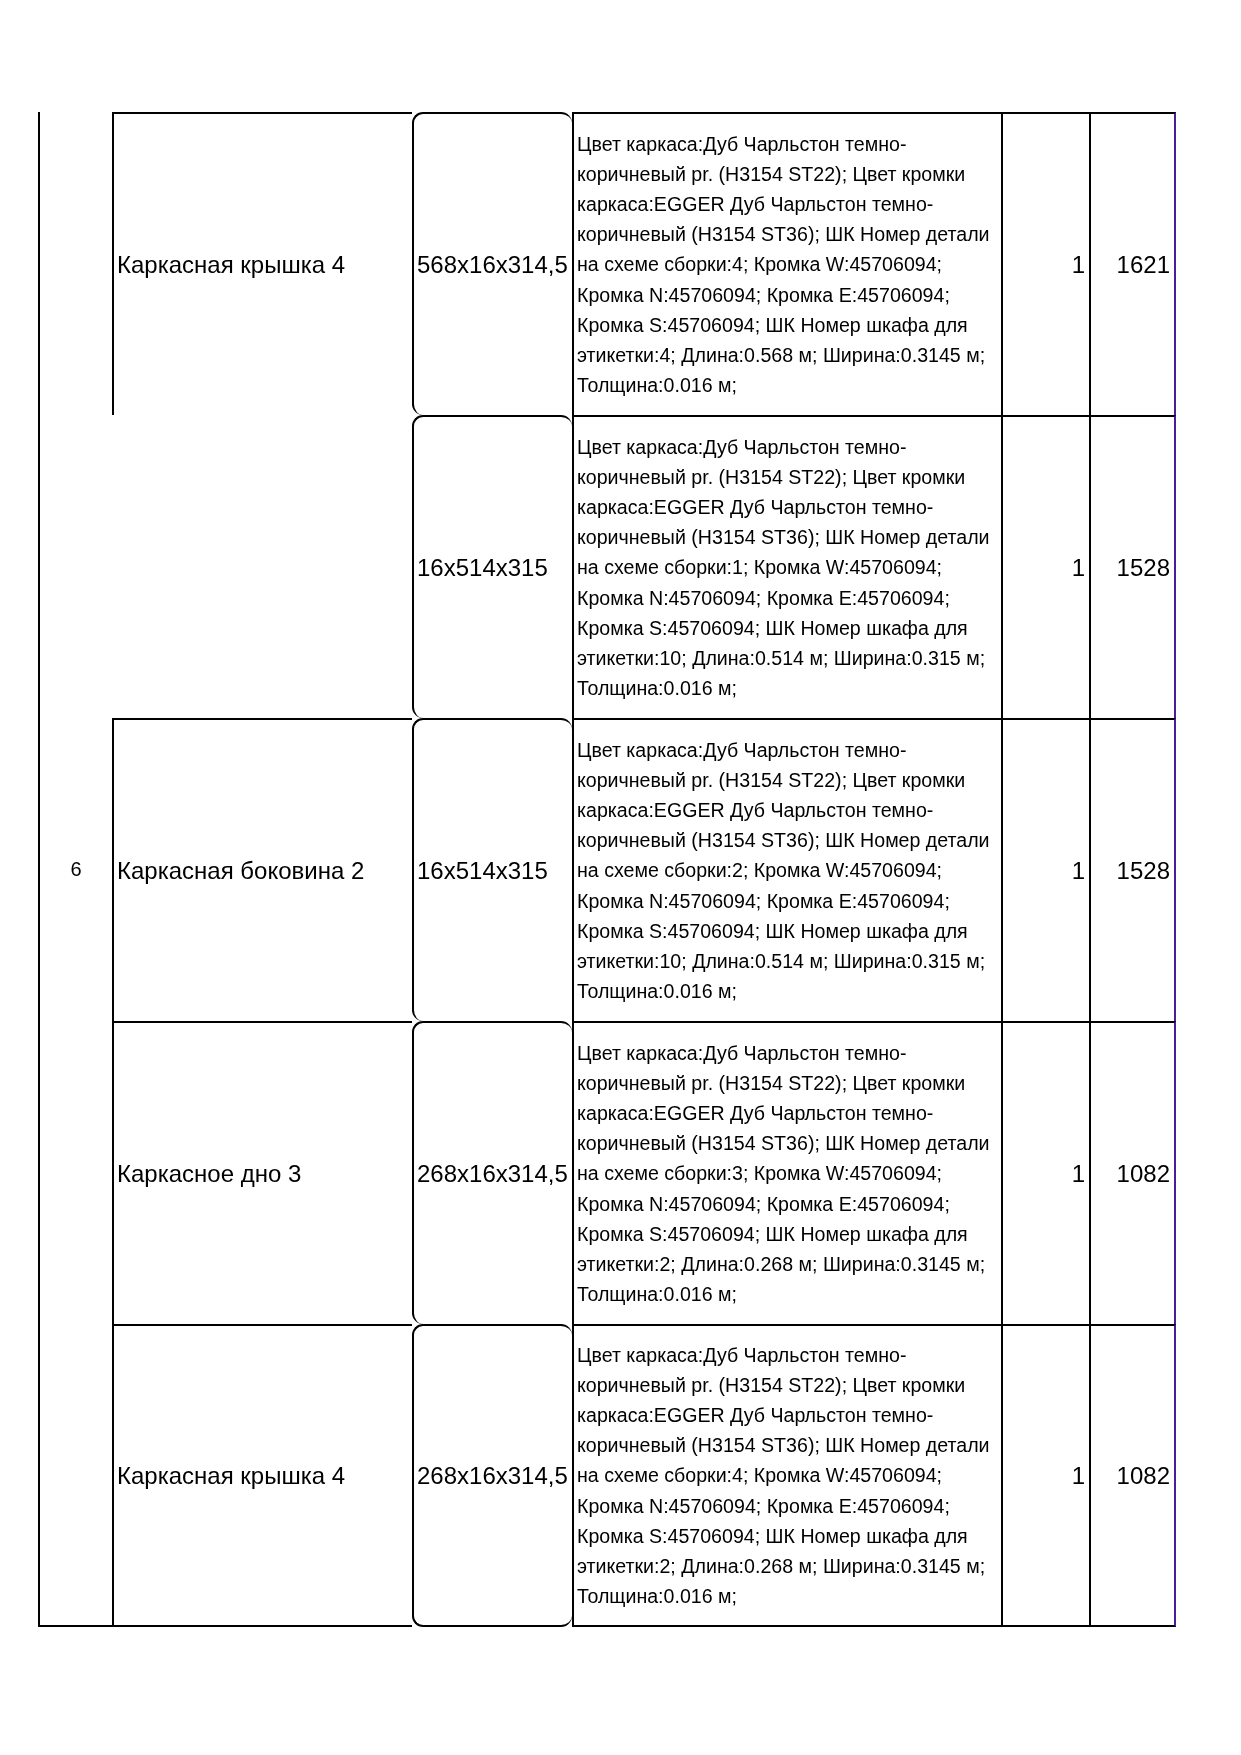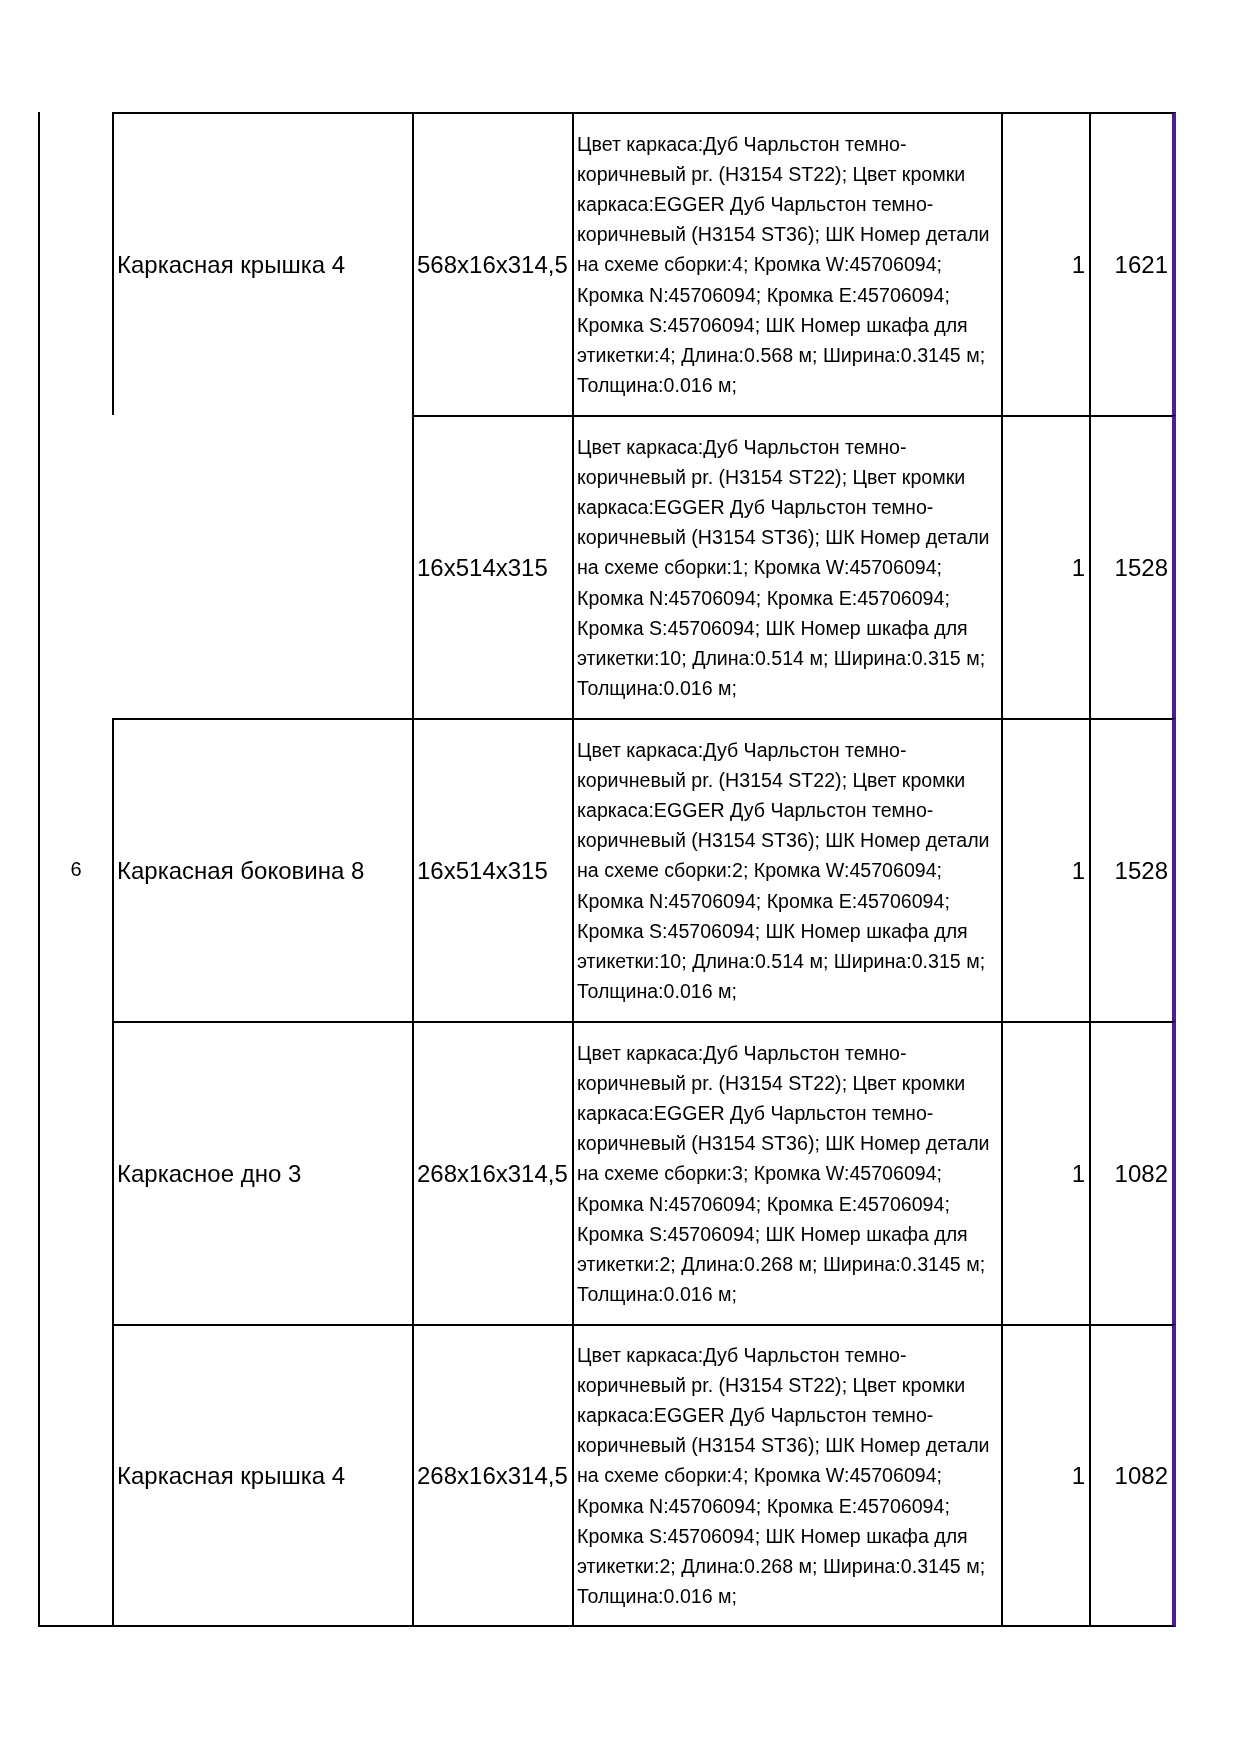--- a/index.html
+++ b/index.html
@@ -8,25 +8,25 @@
   .page { position: absolute; left: 0; top: 0; width: 1241px; height: 1755px; }
   .grp { position: absolute; left: 38px; top: 112px; width: 74px; height: 1515px;
          border-left: 2px solid #000; border-bottom: 2px solid #000; box-sizing: border-box; }
   .grp span { position: absolute; left: 0; right: 0; top: 50%; transform: translateY(-50%);
               text-align: center; font-size: 20px; }
   .row { position: absolute; left: 112px; width: 1064px; height: 303px; }
   .cell { position: absolute; top: 0; height: 100%; box-sizing: border-box;
           border-left: 2px solid #000; border-top: 2px solid #000;
           display: flex; align-items: center; font-size: 24px; }
   .c-name { left: 0; width: 300px; padding-left: 3px; }
-  .c-dim  { left: 300px; width: 160px; padding-left: 3px; }
+  .c-dim  { left: 300px; width: 160px; padding-left: 3px; border-radius: 11px; }
   .c-desc { left: 460px; width: 429px; padding: 0 4px 0 3px; line-height: 30.2px; font-size: 19.6px; }
   .c-qty  { left: 889px; width: 88px; justify-content: flex-end; padding-right: 4px; }
   .c-price{ left: 977px; width: 87px; justify-content: flex-end; padding-right: 4px;
-            border-right: 4px solid #4c1d95; }
+            border-right: 2px solid #4c1d95; }
   .row.last .cell { border-bottom: 2px solid #000; }
 </style>
 </head>
 <body>
 
 <div class="page">
 
   <div class="grp">
     <span>6</span>
   </div>
@@ -40,21 +40,21 @@
   </div>
 
   <div class="row" style="top:415px">
     <div class="cell c-dim">16x514x315</div>
     <div class="cell c-desc">Цвет каркаса:Дуб Чарльстон темно-коричневый pr. (H3154 ST22); Цвет кромки каркаса:EGGER Дуб Чарльстон темно-коричневый (H3154 ST36); ШК Номер детали на схеме сборки:1; Кромка W:45706094; Кромка N:45706094; Кромка E:45706094; Кромка S:45706094; ШК Номер шкафа для этикетки:10; Длина:0.514 м; Ширина:0.315 м; Толщина:0.016 м;</div>
     <div class="cell c-qty">1</div>
     <div class="cell c-price">1528</div>
   </div>
 
   <div class="row" style="top:718px">
-    <div class="cell c-name">Каркасная боковина 8</div>
+    <div class="cell c-name">Каркасная боковина 2</div>
     <div class="cell c-dim">16x514x315</div>
     <div class="cell c-desc">Цвет каркаса:Дуб Чарльстон темно-коричневый pr. (H3154 ST22); Цвет кромки каркаса:EGGER Дуб Чарльстон темно-коричневый (H3154 ST36); ШК Номер детали на схеме сборки:2; Кромка W:45706094; Кромка N:45706094; Кромка E:45706094; Кромка S:45706094; ШК Номер шкафа для этикетки:10; Длина:0.514 м; Ширина:0.315 м; Толщина:0.016 м;</div>
     <div class="cell c-qty">1</div>
     <div class="cell c-price">1528</div>
   </div>
 
   <div class="row" style="top:1021px">
     <div class="cell c-name">Каркасное дно 3</div>
     <div class="cell c-dim">268x16x314,5</div>
     <div class="cell c-desc">Цвет каркаса:Дуб Чарльстон темно-коричневый pr. (H3154 ST22); Цвет кромки каркаса:EGGER Дуб Чарльстон темно-коричневый (H3154 ST36); ШК Номер детали на схеме сборки:3; Кромка W:45706094; Кромка N:45706094; Кромка E:45706094; Кромка S:45706094; ШК Номер шкафа для этикетки:2; Длина:0.268 м; Ширина:0.3145 м; Толщина:0.016 м;</div>

